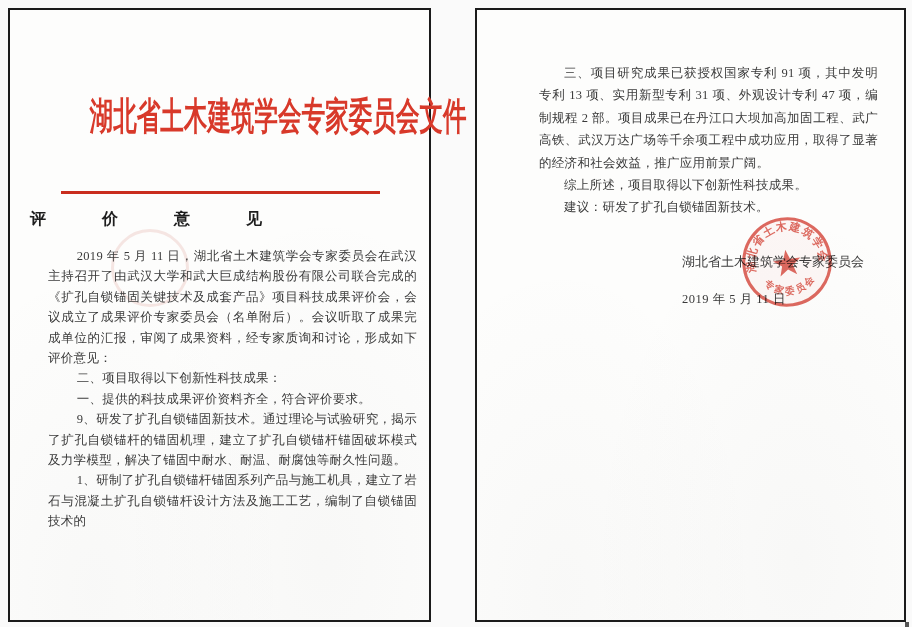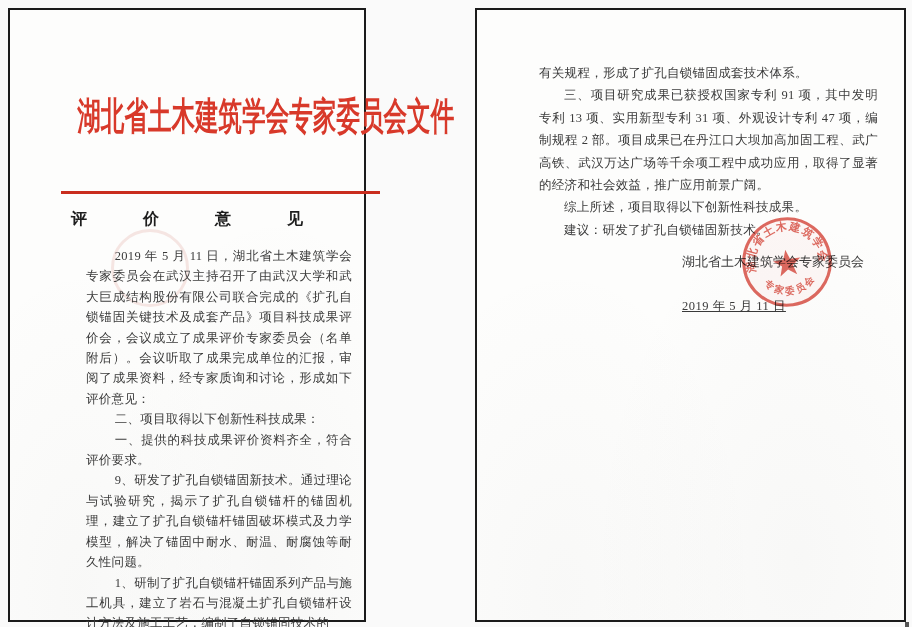--- a/index.html
+++ b/index.html
@@ -8,57 +8,57 @@
     font-family:"Liberation Serif","DejaVu Serif",serif;
     overflow:hidden;
   }
   .page{
     position:absolute;top:8px;height:614px;box-sizing:border-box;
     background:#fdfdfc;border:2px solid #1b1b1b;
     background-image:
       radial-gradient(ellipse at 75% 90%, rgba(120,120,120,0.04), transparent 45%),
       radial-gradient(ellipse at 20% 95%, rgba(120,120,120,0.035), transparent 40%);
   }
-  #left-page{left:8px;width:358px;}
+  #left-page{left:8px;width:423px;}
   #right-page{left:475px;width:431px;}
 
   .red-title{
     position:absolute;top:84px;left:0;right:0;text-align:center;
     color:#d8392a;font-weight:bold;font-size:38px;line-height:44px;
     white-space:nowrap;transform:scaleX(0.62);transform-origin:50% 50%;
   }
   .doc-number{
     position:absolute;top:160px;left:0;right:0;text-align:center;
     font-size:13px;font-weight:bold;color:#262626;letter-spacing:1px;
   }
   .divider{
     position:absolute;top:181px;left:51px;width:319px;height:3px;
     background:#c92d1e;
   }
   .heading{
-    position:absolute;top:199px;left:0;right:0;text-align:center;
+    position:absolute;top:199px;left:0;right:0;text-align:left;
     font-size:16px;font-weight:bold;color:#1e1e1e;
     letter-spacing:20px;text-indent:20px;
   }
   .body-text{position:absolute;text-align:justify;color:#3a3a3a;}
-  #left-body{top:236px;left:38px;right:12px;font-size:12.5px;line-height:20.4px;letter-spacing:0.3px;margin-left:38px;}
+  #left-body{top:236px;left:38px;right:12px;font-size:12.5px;line-height:20.4px;letter-spacing:0.3px;}
   #left-body p{margin:0;text-indent:2.3em;}
   #right-body{top:52px;left:62px;right:26px;font-size:12.5px;line-height:22.4px;letter-spacing:0.3px;}
   #right-body p{margin:0;text-indent:2em;}
   #right-body p.no-indent{text-indent:0;}
 
   .ghost-stamp{
     position:absolute;top:219px;left:101px;width:72px;height:72px;
     border:3px solid rgba(213,135,124,0.20);border-radius:50%;
   }
   .sign-block{
     position:absolute;top:243px;right:40px;text-align:left;
     font-size:13px;color:#3a3a3a;
   }
-  .sign-block .date{margin-top:27px;font-size:12.5px;letter-spacing:0.5px;text-decoration:underline;}
+  .sign-block .date{margin-top:20px;font-size:12.5px;letter-spacing:0.5px;}
 
   .stamp{
     position:absolute;left:262px;top:204px;width:96px;height:96px;
     mix-blend-mode:multiply;opacity:0.85;transform:rotate(-8deg);
   }
   .corner-mark{
     position:absolute;right:-5px;bottom:-9px;width:4px;height:7px;
     background:#555;
   }
 </style>
@@ -74,21 +74,20 @@
     <p>2019 年 5 月 11 日，湖北省土木建筑学会专家委员会在武汉主持召开了由武汉大学和武大巨成结构股份有限公司联合完成的《扩孔自锁锚固关键技术及成套产品》项目科技成果评价会，会议成立了成果评价专家委员会（名单附后）。会议听取了成果完成单位的汇报，审阅了成果资料，经专家质询和讨论，形成如下评价意见：</p>
     <p>二、项目取得以下创新性科技成果：</p>
     <p>一、提供的科技成果评价资料齐全，符合评价要求。</p>
     <p>9、研发了扩孔自锁锚固新技术。通过理论与试验研究，揭示了扩孔自锁锚杆的锚固机理，建立了扩孔自锁锚杆锚固破坏模式及力学模型，解决了锚固中耐水、耐温、耐腐蚀等耐久性问题。</p>
     <p>1、研制了扩孔自锁锚杆锚固系列产品与施工机具，建立了岩石与混凝土扩孔自锁锚杆设计方法及施工工艺，编制了自锁锚固技术的</p>
   </div>
 </div>
 
 <div class="page" id="right-page">
   <div class="body-text" id="right-body">
-    <p class="no-indent">有关规程，形成了扩孔自锁锚固成套技术体系。</p>
     <p>三、项目研究成果已获授权国家专利 91 项，其中发明专利 13 项、实用新型专利 31 项、外观设计专利 47 项，编制规程 2 部。项目成果已在丹江口大坝加高加固工程、武广高铁、武汉万达广场等千余项工程中成功应用，取得了显著的经济和社会效益，推广应用前景广阔。</p>
     <p>综上所述，项目取得以下创新性科技成果。</p>
     <p>建议：研发了扩孔自锁锚固新技术。</p>
   </div>
 
   <div class="sign-block">
     <div class="sig">湖北省土木建筑学会专家委员会</div>
     <div class="date">2019 年 5 月 11 日</div>
   </div>
 

